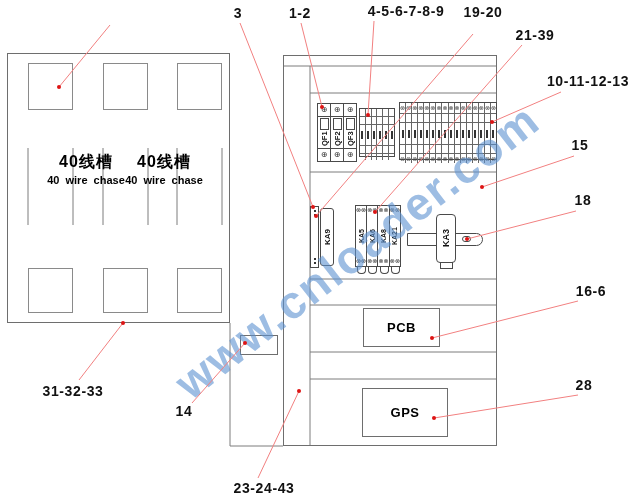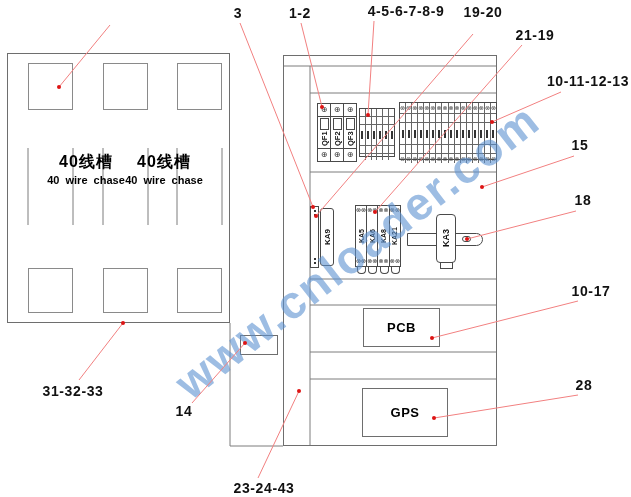--- a/index.html
+++ b/index.html
@@ -436,24 +436,24 @@
       <line x1="192" y1="403" x2="245" y2="343" stroke="#f28080" stroke-width="1"></line>
       <circle cx="245" cy="343" r="2" fill="#dd1414"></circle>
       <line x1="258" y1="478" x2="299" y2="391" stroke="#f28080" stroke-width="1"></line>
       <circle cx="299" cy="391" r="2" fill="#dd1414"></circle>
     </svg>
   <div id="callout-layer">
       <div class="callout-label" style="left: 238px; top: 13px;">3</div>
       <div class="callout-label" style="left: 300px; top: 13px;">1-2</div>
       <div class="callout-label" style="left: 406px; top: 11px;">4-5-6-7-8-9</div>
       <div class="callout-label" style="left: 483px; top: 12px;">19-20</div>
-      <div class="callout-label" style="left: 535px; top: 35px;">21-19</div>
+      <div class="callout-label" style="left: 535px; top: 35px;">21-39</div>
       <div class="callout-label" style="left: 588px; top: 81px;">10-11-12-13</div>
       <div class="callout-label" style="left: 580px; top: 145px;">15</div>
       <div class="callout-label" style="left: 583px; top: 200px;">18</div>
-      <div class="callout-label" style="left: 591px; top: 291px;">10-17</div>
+      <div class="callout-label" style="left: 591px; top: 291px;">16-6</div>
       <div class="callout-label" style="left: 584px; top: 385px;">28</div>
       <div class="callout-label" style="left: 73px; top: 391px;">31-32-33</div>
       <div class="callout-label" style="left: 184px; top: 411px;">14</div>
       <div class="callout-label" style="left: 264px; top: 488px;">23-24-43</div>
     </div>
 
 </div>
 
 </body></html>

